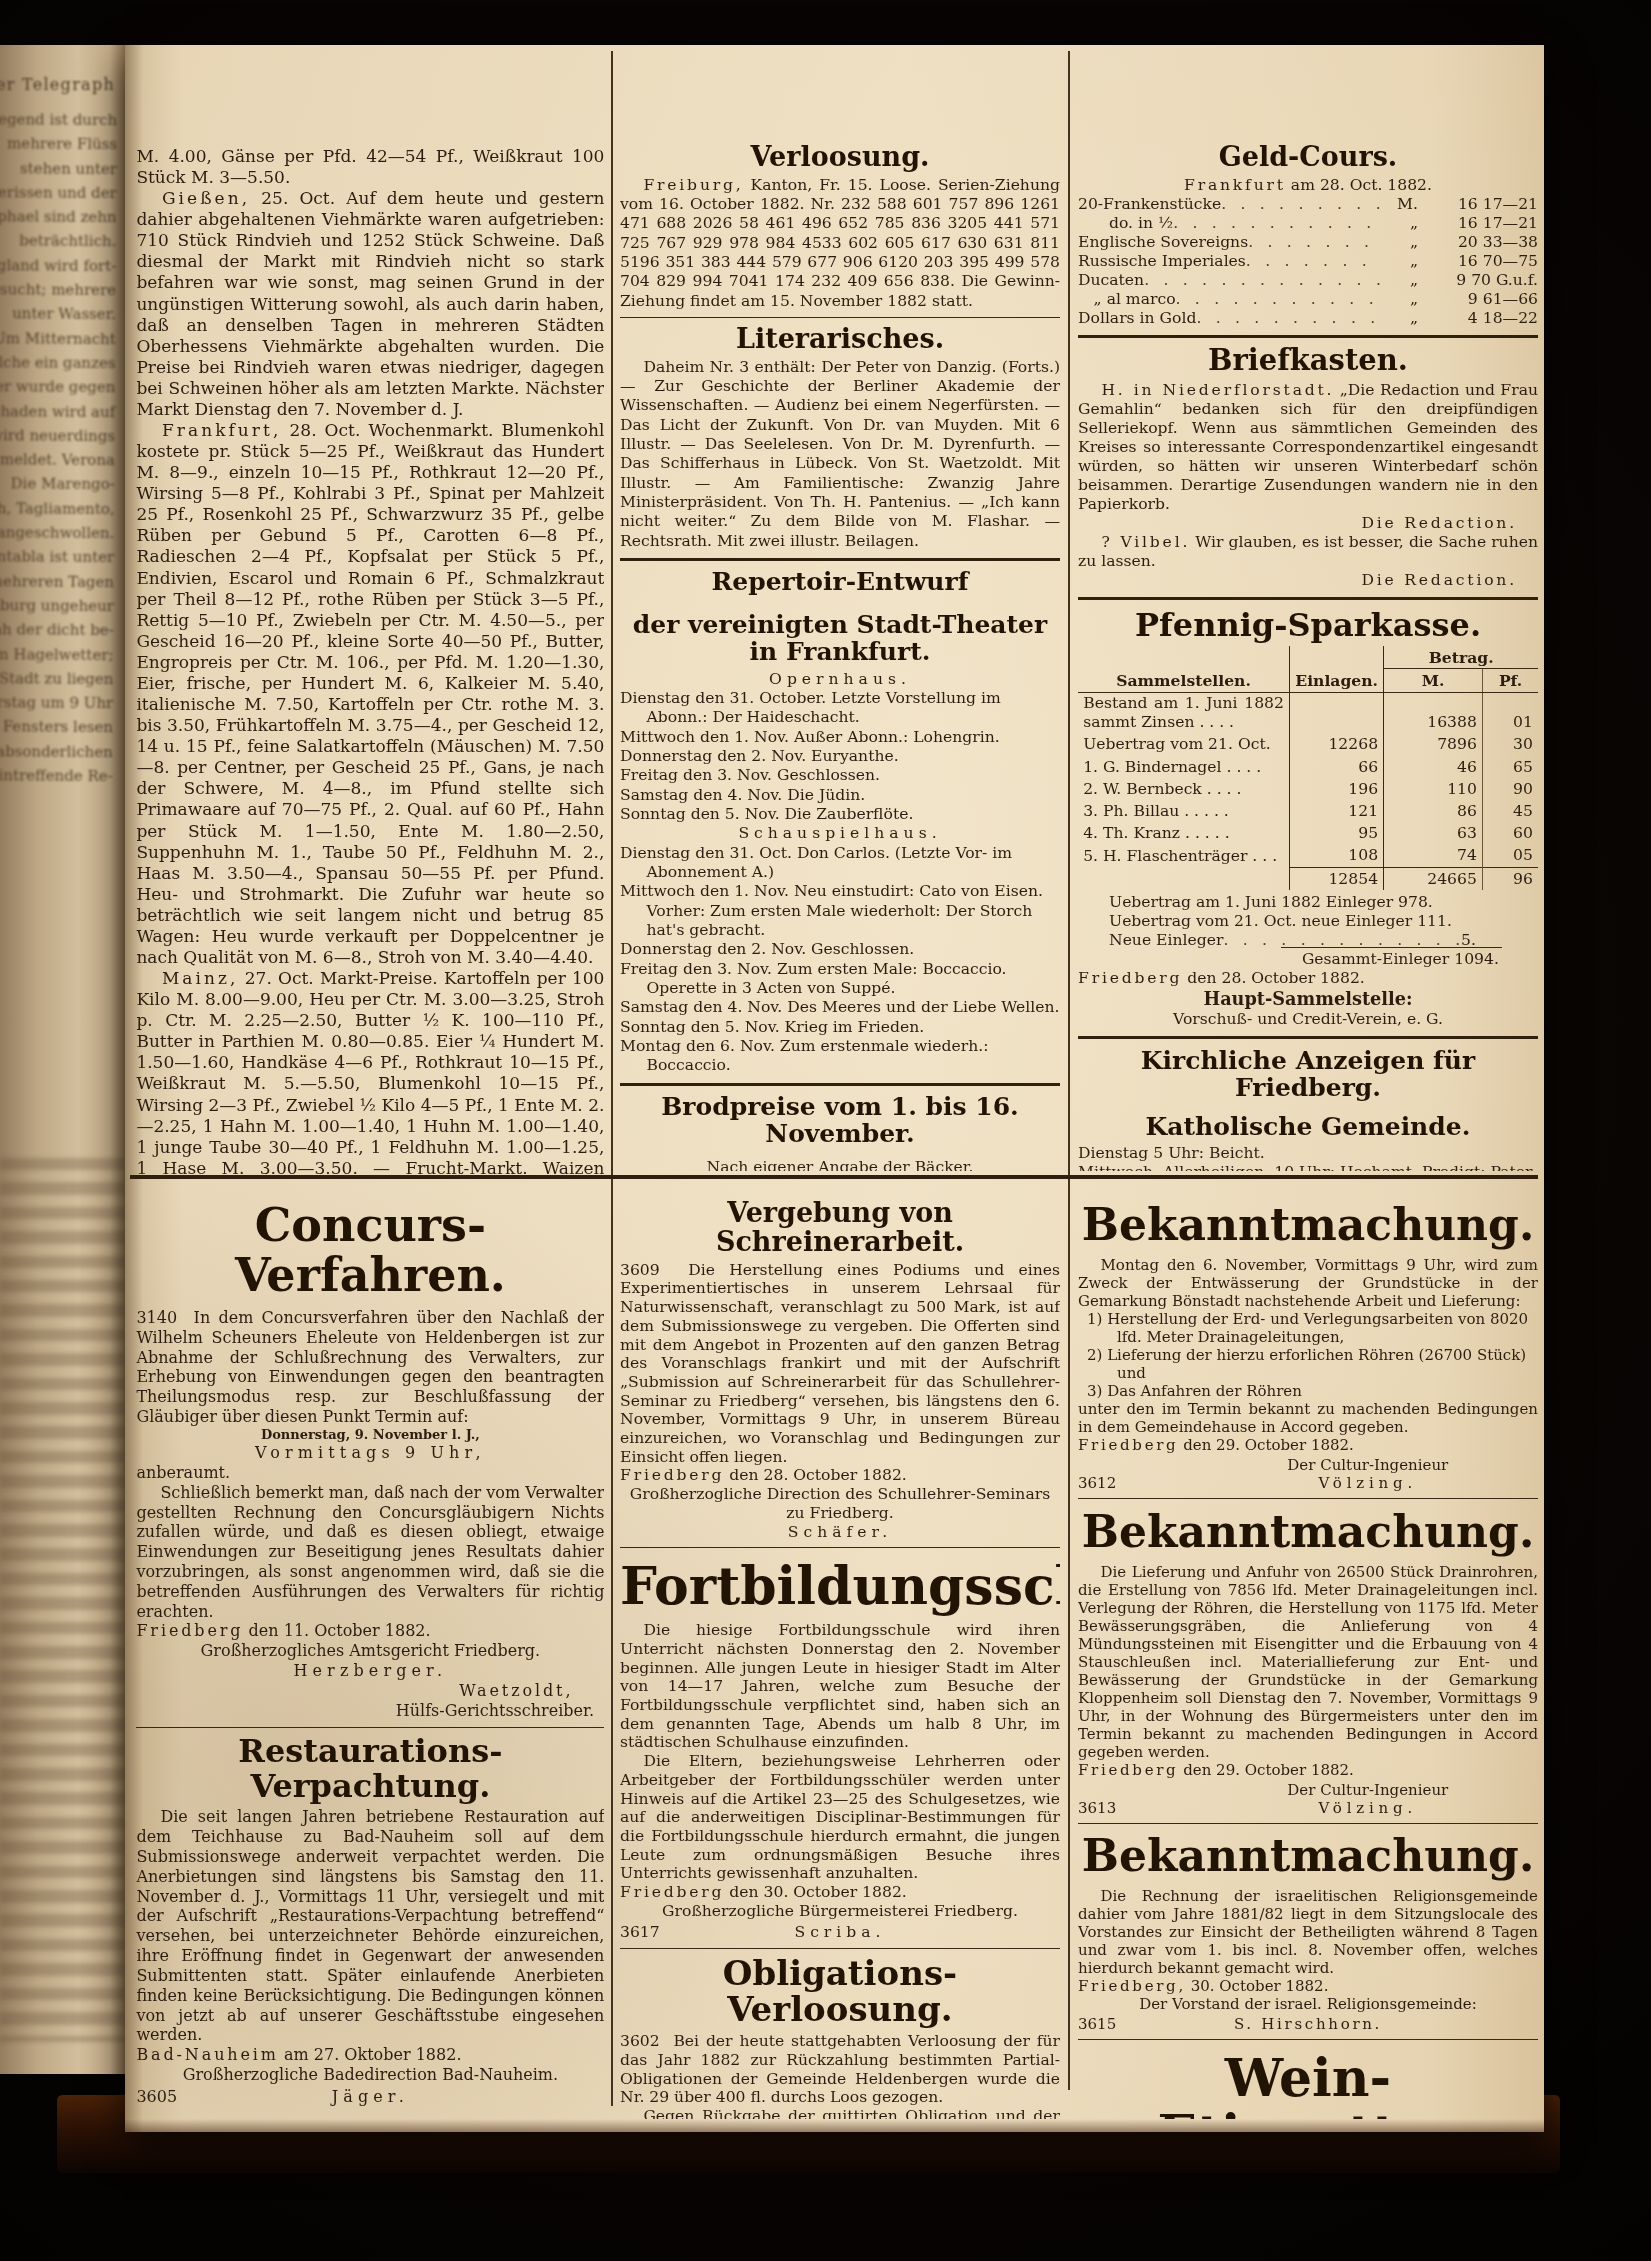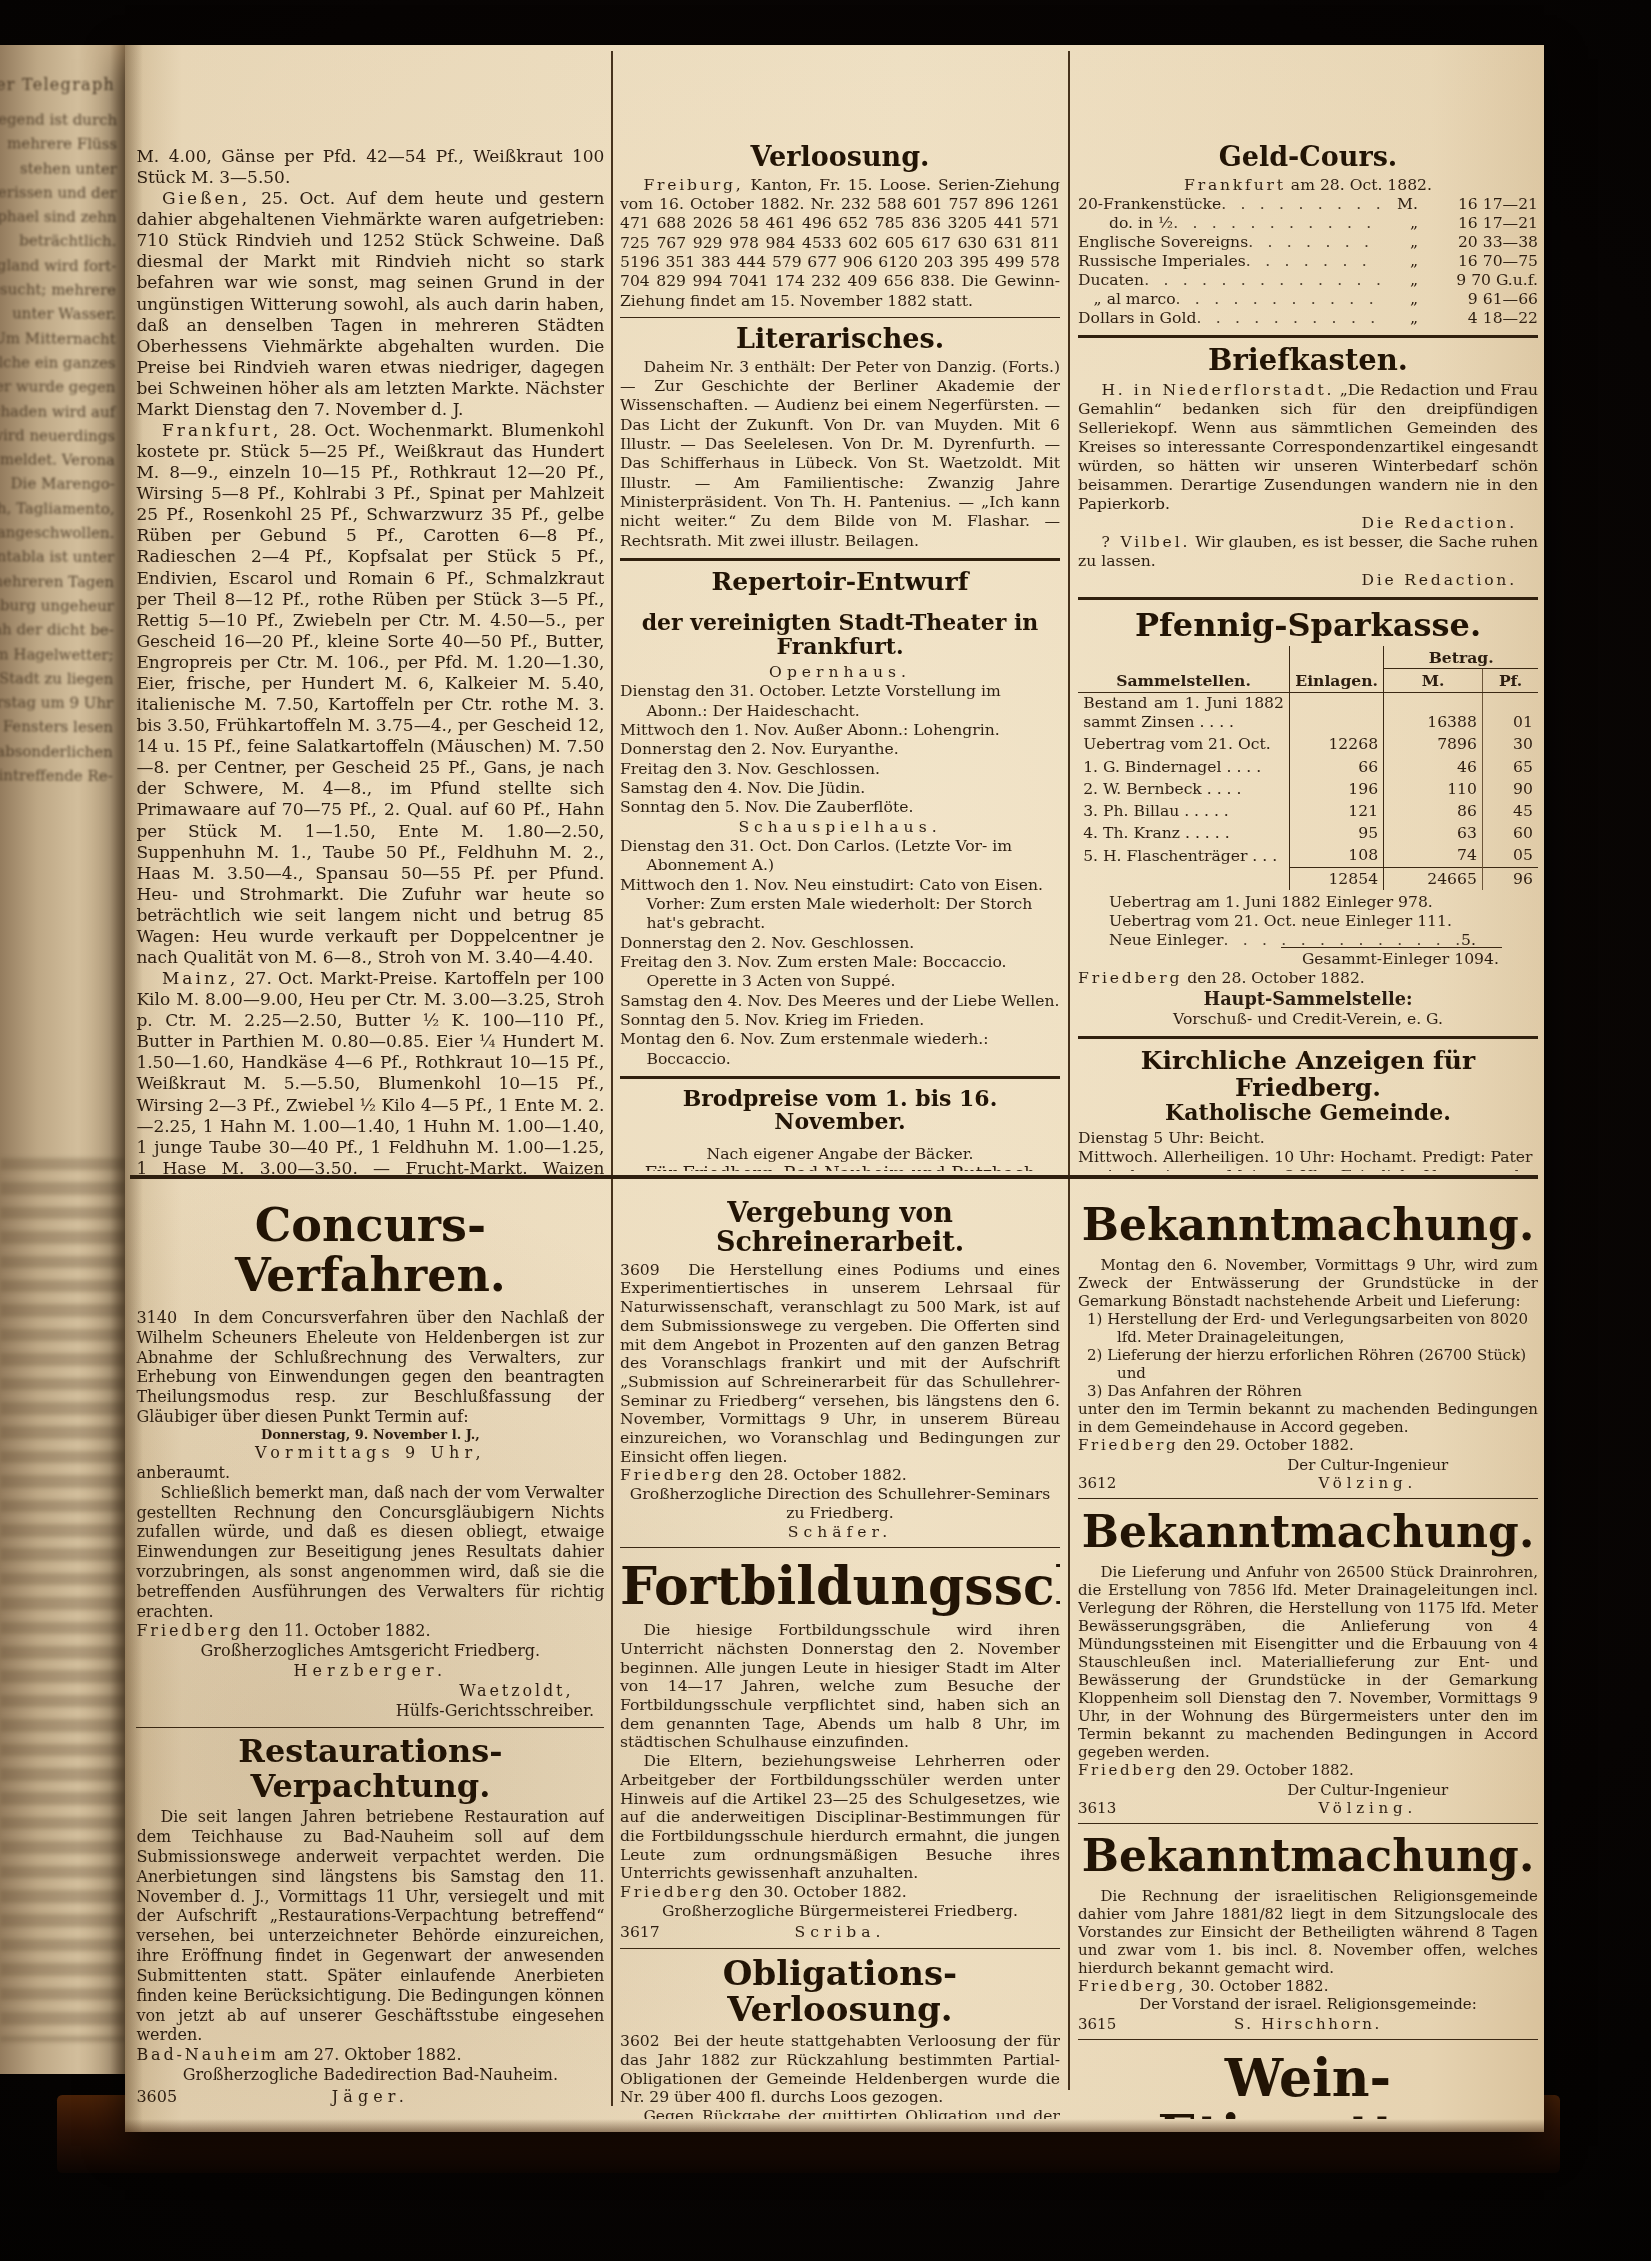--- a/index.html
+++ b/index.html
@@ -38,21 +38,21 @@
   .c1t{left:11.4px;top:101px;width:468px;height:1034px;font-size:17px;line-height:1.24;overflow:hidden;}
   .c2t{left:495px;top:92px;width:440px;height:1034px;font-size:15.6px;line-height:1.24;overflow:hidden;}
   .c3t{left:953px;top:92px;width:460px;height:1034px;font-size:15.6px;line-height:1.22;overflow:hidden;}
   .c1b{left:11.4px;top:1148px;width:468px;height:931px;font-size:16px;line-height:1.24;overflow:hidden;}
   .c2b{left:495px;top:1148px;width:440px;height:926px;font-size:15.6px;line-height:1.2;overflow:hidden;}
   .c3b{left:953px;top:1148px;width:460px;height:926px;font-size:15px;line-height:1.2;overflow:hidden;}
   p{margin:0;text-indent:1.5em;}
   .ni{text-indent:0;}
   .ctr{text-align:center;text-indent:0;}
   .rgt{text-align:right;text-indent:0;}
-  .h{font-weight:bold;text-align:center;text-indent:0;color:#221405;margin:5.2px 0 4.2px;line-height:1.08;} .h44{font-size:22px;} .h48{font-size:25px;} .h52{font-size:27px;}
+  .h{font-weight:bold;text-align:center;text-indent:0;color:#221405;margin:5.2px 0 4.2px;line-height:1.08;} .h44{font-size:25px;} .h48{font-size:25px;} .h52{font-size:27px;}
   .h56{font-size:29px;} .h62{font-size:32px;} .h66{font-size:34px;}
   .h84{font-size:44px;margin:8.3px 0 7.3px;} .h88{font-size:46px;margin:8.3px 0 7.3px;} .h100{font-size:52px;margin:9.4px 0 7.3px;}
   .spx{letter-spacing:.32em;}
   .sp2{letter-spacing:.18em;}
   .rule{border:0;border-top:1.6px solid #3a2814;margin:6.2px 0;}
   .rule-heavy{border:0;border-top:3.1px solid #30200e;margin:7.3px 0;}
   .grow{display:flex;align-items:baseline;text-indent:0;}
   .glabel{flex:none;}
   .gdots{flex:1;overflow:hidden;white-space:nowrap;opacity:.85;}
   .gdots::after{content:" .  .  .  .  .  .  .  .  .  .  .  .  .  .  .  .";letter-spacing:4.7px;}
@@ -350,21 +350,21 @@
             <span class="gdots"></span>
             <span style="flex:none;padding-right:62px;">5.</span>
           </div>
         <div class="ges"><span>Gesammt-Einleger 1094.</span></div>
         <p class="ni"><span class="sp2">Friedberg</span> <span>den 28. October 1882.</span></p>
         <div class="ctr" style="font-weight:bold;font-size:17.7px;">Haupt-Sammelstelle:</div>
         <div class="ctr">Vorschuß- und Credit-Verein, e. G.</div>
       </section>
       <div class="rule-heavy"></div>
       <section>
-        <div class="h h48" style="margin-bottom:0;">Kirchliche Anzeigen für Friedberg.</div>
+        <div class="h h48" style="margin-bottom:12px;">Kirchliche Anzeigen für Friedberg.</div>
         <div class="h h44" style="margin-top:0;">Katholische Gemeinde.</div>
         <div class="hang">Dienstag 5 Uhr: Beicht.</div>
         <div class="hang">Mittwoch. Allerheiligen. 10 Uhr: Hochamt. Predigt: Pater Ambrosius von Mainz. 2 Uhr: Feierliche Vesper, nach derselben Beicht. 6 Uhr: Allerseelenandacht mit Predigt: Pater Ambrosius von Mainz.</div>
 
       </section>
     </div>
 
     <div class="col c3b">
       <section>
         <div class="h h84">Bekanntmachung.</div>

